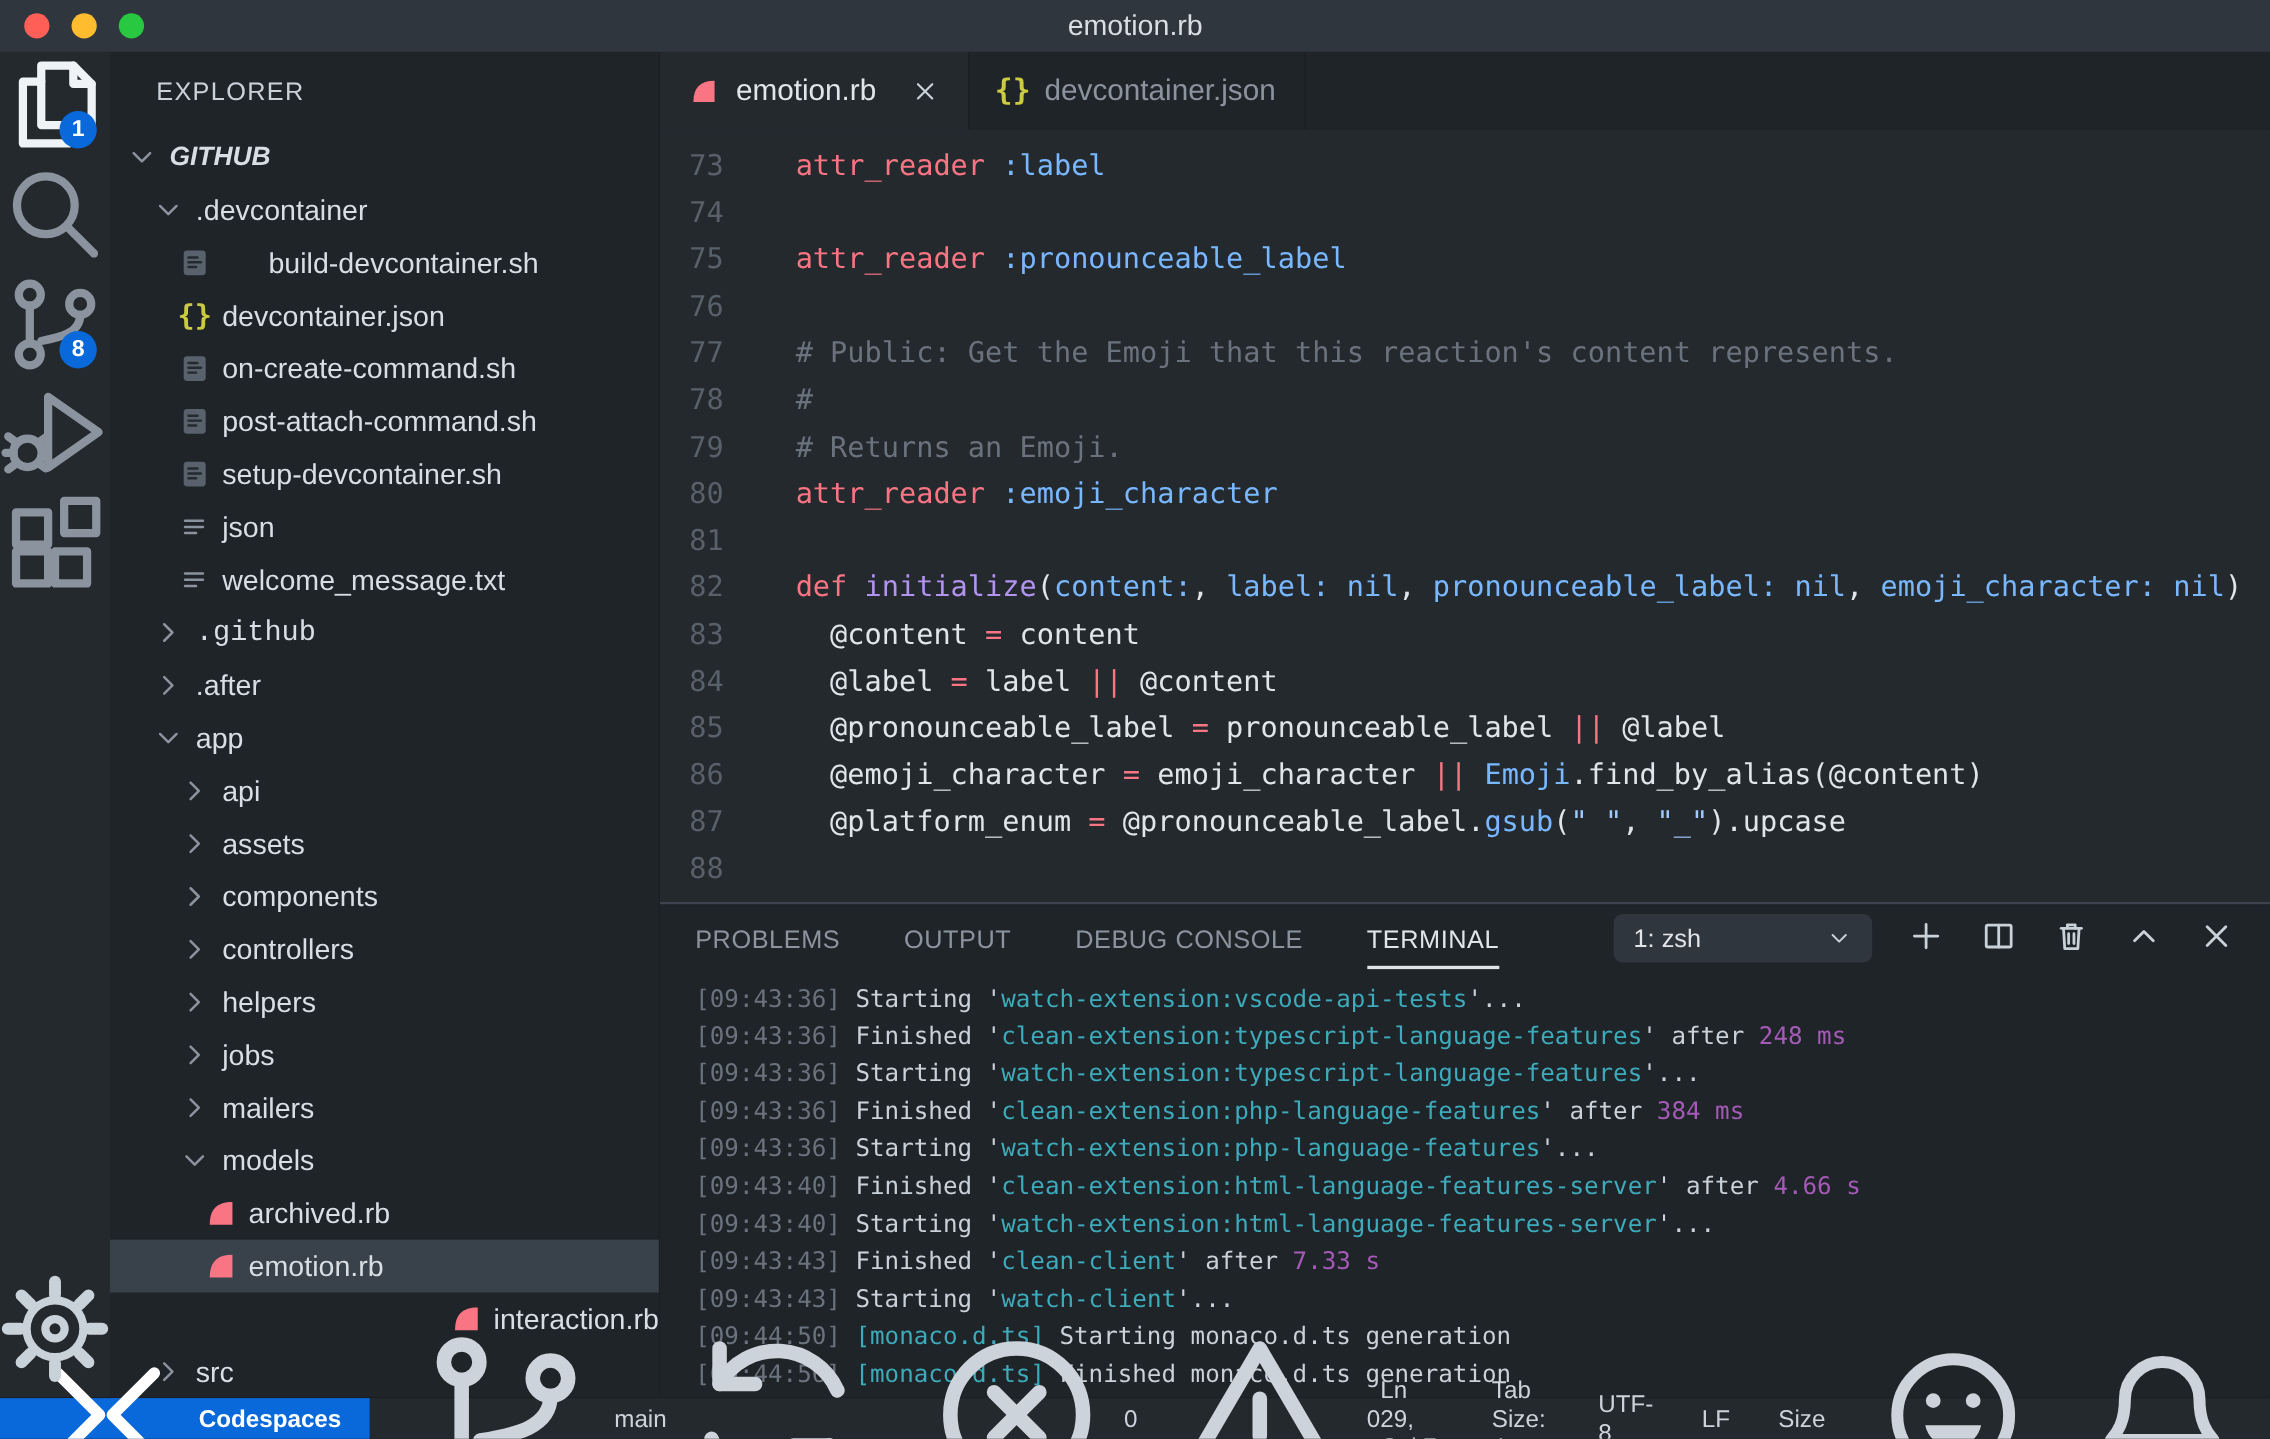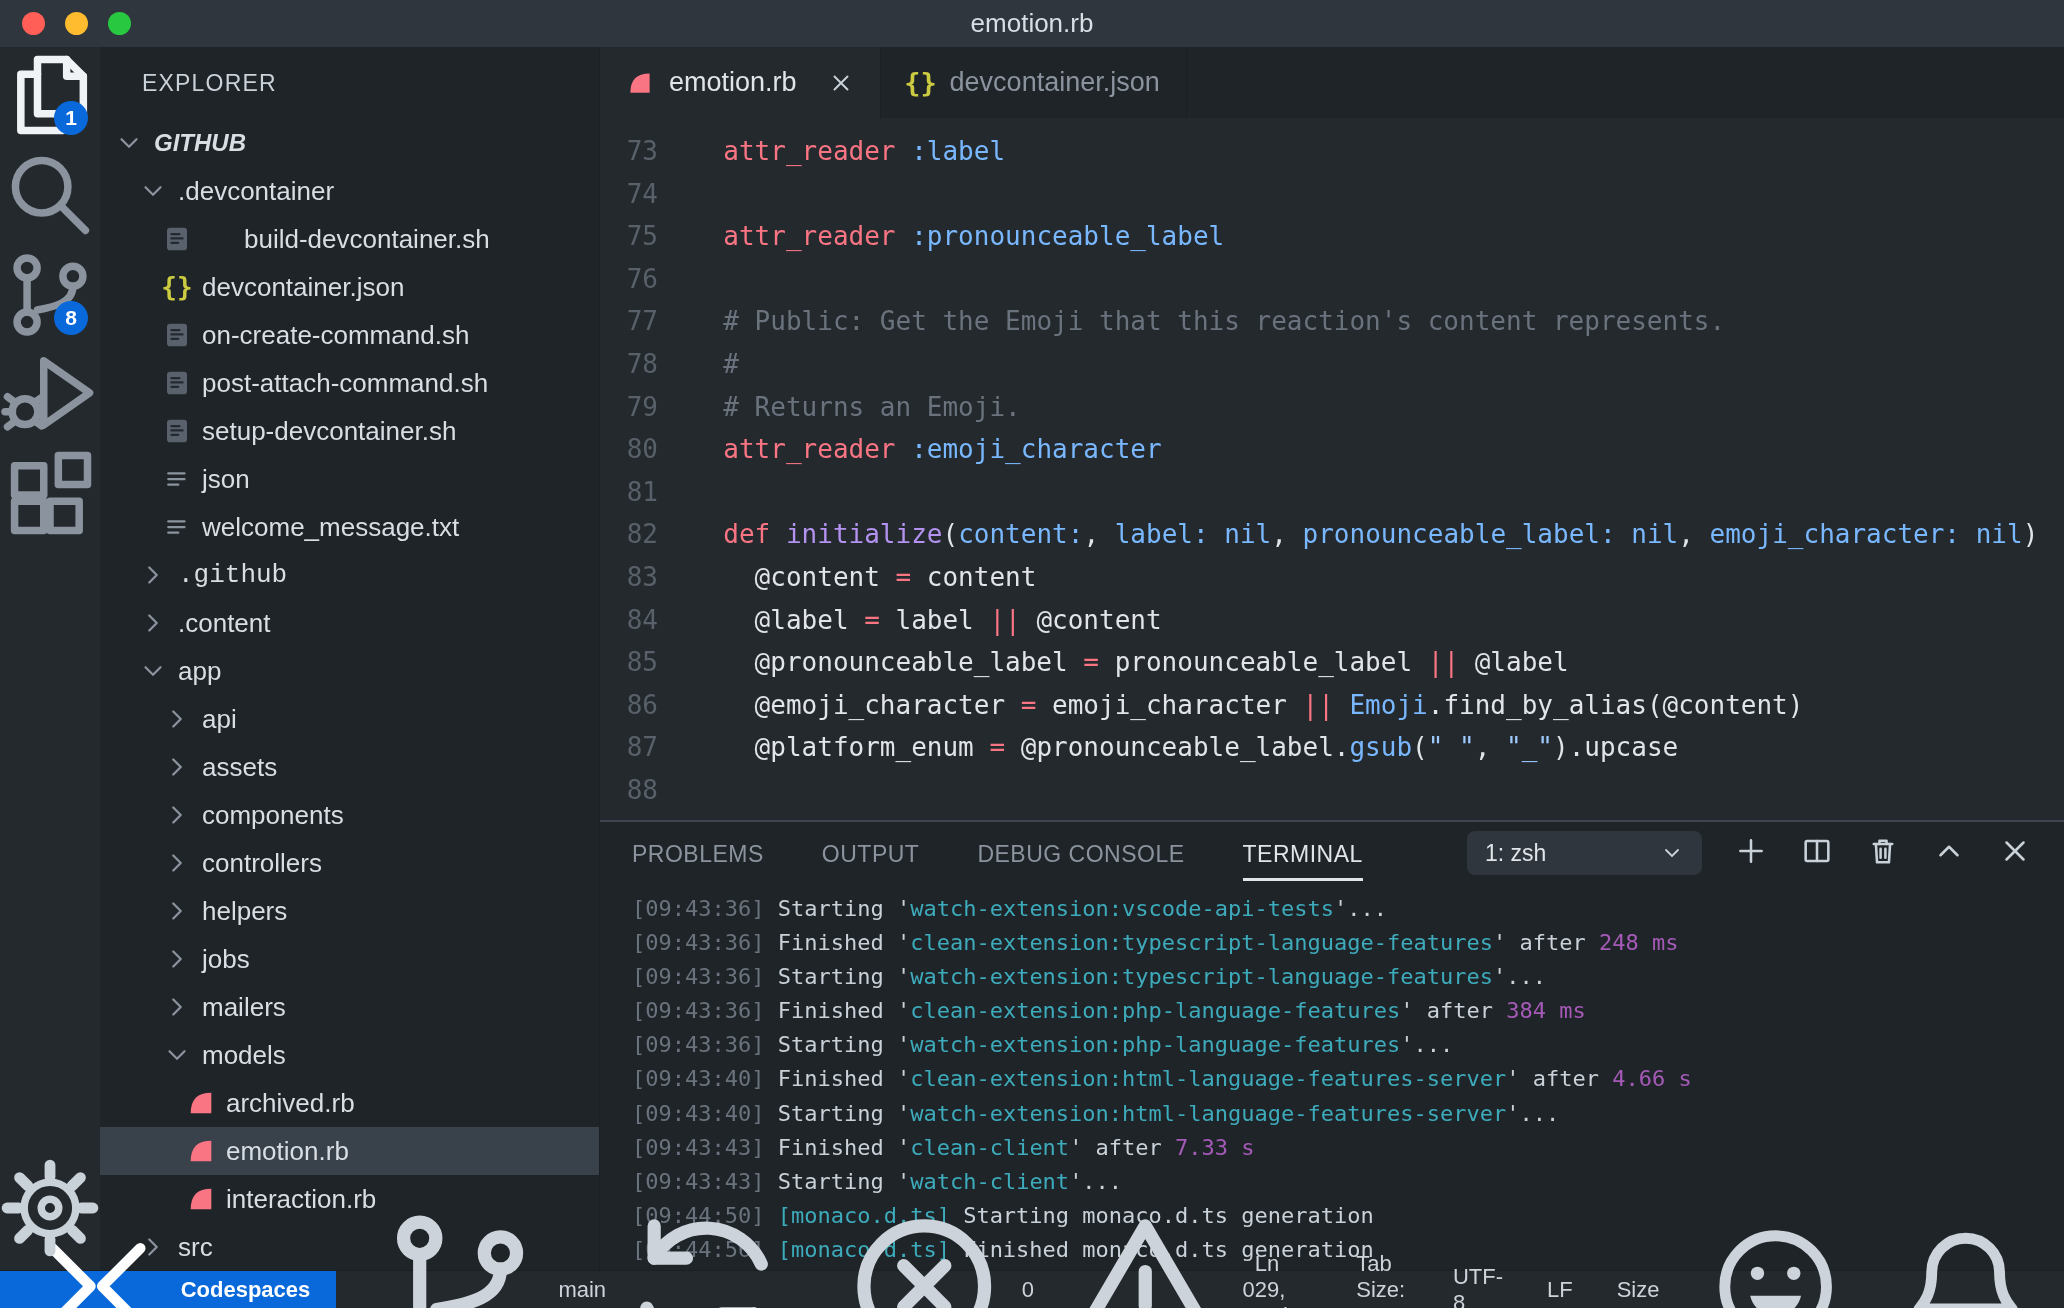--- a/index.html
+++ b/index.html
@@ -255,21 +255,21 @@
             </svg>
           </span>
           <span>.github</span>
         </div>
         <div class="tree-row" style="padding-left: 38px;">
           <span class="tw">
             <svg viewBox="0 0 24 24" fill="none" stroke="currentColor" stroke-width="1.8" stroke-linecap="round" stroke-linejoin="round" style="width:100%;height:100%">
               <path d="M9 6 L15 12 L9 18"></path>
             </svg>
           </span>
-          <span>.content</span>
+          <span>.after</span>
         </div>
         <div class="tree-row" style="padding-left: 38px;">
           <span class="tw">
             <svg viewBox="0 0 24 24" fill="none" stroke="currentColor" stroke-width="1.8" stroke-linecap="round" stroke-linejoin="round" style="width:100%;height:100%">
               <path d="M6 9 L12 15 L18 9"></path>
             </svg>
           </span>
           <span>app</span>
         </div>
         <div class="tree-row" style="padding-left: 62px;">
@@ -345,21 +345,21 @@
           <span>archived.rb</span>
         </div>
         <div class="tree-row selected" style="padding-left: 86px;">
           <span class="tw ic-ruby">
             <svg viewBox="0 0 16 16" style="width:100%;height:100%">
               <path d="M2.5 13.5 C2.5 6 6 2.5 13.5 2.5 L13.5 13.5 Z" fill="currentColor"></path>
             </svg>
           </span>
           <span>emotion.rb</span>
         </div>
-        <div class="tree-row" style="padding-left: 86px;">
+        <div class="tree-row" style="padding-left: 86px; justify-content: flex-end;">
           <span class="tw ic-ruby">
             <svg viewBox="0 0 16 16" style="width:100%;height:100%">
               <path d="M2.5 13.5 C2.5 6 6 2.5 13.5 2.5 L13.5 13.5 Z" fill="currentColor"></path>
             </svg>
           </span>
           <span>interaction.rb</span>
         </div>
         <div class="tree-row" style="padding-left: 38px;">
           <span class="tw">
             <svg viewBox="0 0 24 24" fill="none" stroke="currentColor" stroke-width="1.8" stroke-linecap="round" stroke-linejoin="round" style="width:100%;height:100%">

